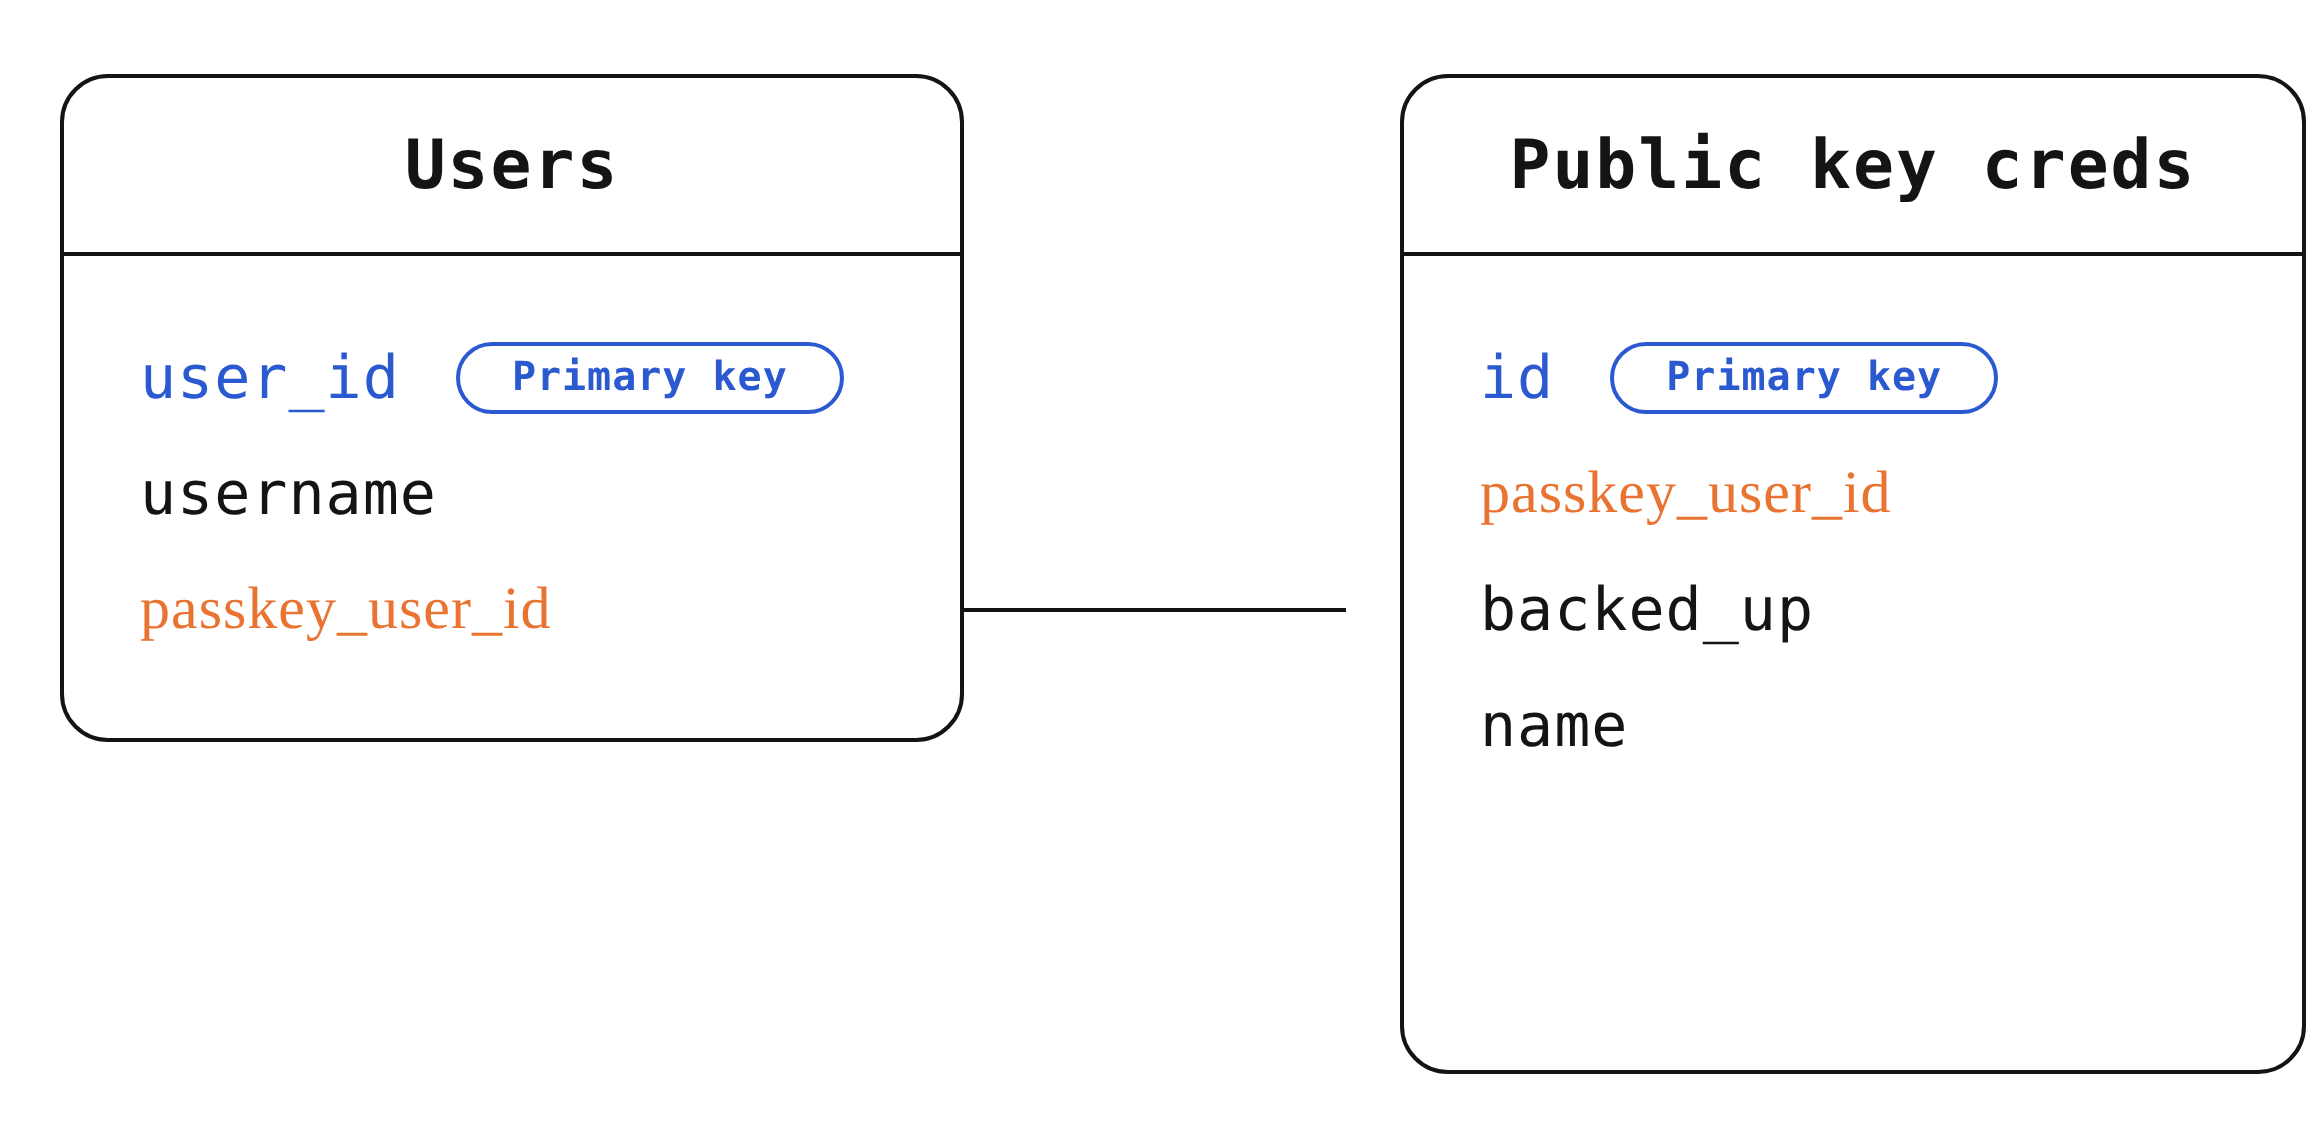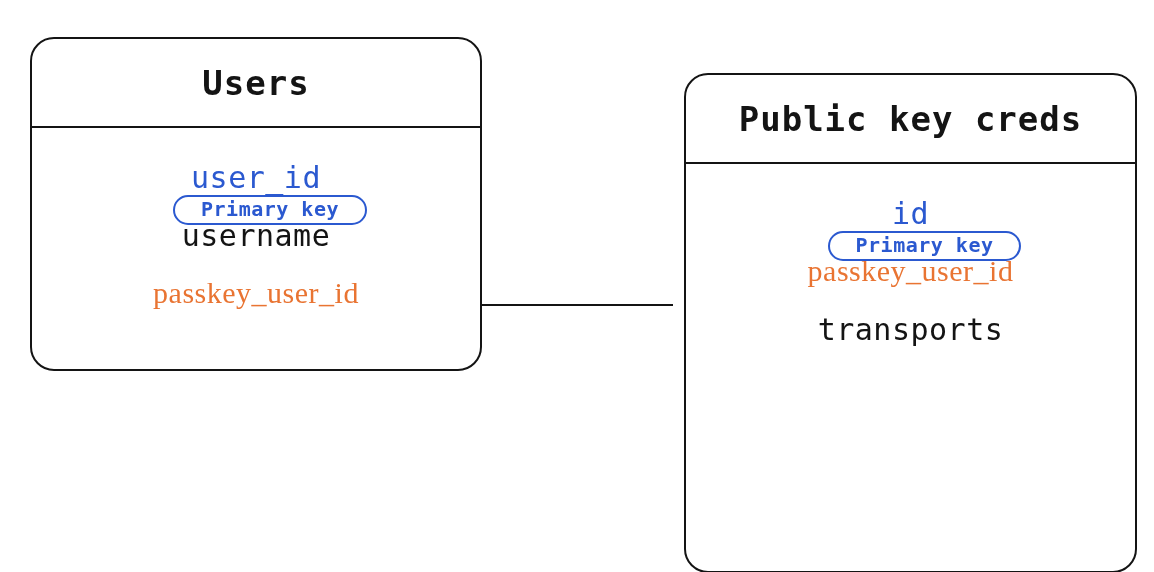--- a/index.html
+++ b/index.html
@@ -23,21 +23,21 @@
   }
   .table-box {
     position: absolute;
     background: var(--bg);
     border: 2px solid var(--line);
     border-radius: 24px;
     display: flex;
     flex-direction: column;
   }
   .users-box  { left: 30px;  top: 37px; width: 452px; height: 334px; }
-  .creds-box  { left: 684px; top: 37px; width: 453px; height: 500px; margin-top: 36px; }
+  .creds-box  { left: 700px; top: 37px; width: 453px; height: 500px; }
   .table-header {
     height: 89px;
     flex: 0 0 89px;
     border-bottom: 2px solid var(--line);
     display: flex;
     align-items: center;
     justify-content: center;
     text-align: center;
   }
   .table-title {
@@ -46,33 +46,32 @@
     letter-spacing: 1px;
     white-space: nowrap;
   }
   .table-body {
     padding: 32px 38px 0 38px;
   }
   .field-row {
     height: 58px;
     display: flex;
     align-items: center;
-    flex-direction: column;
   }
   .field-name {
     font-size: 30px;
     letter-spacing: 0.5px;
     white-space: nowrap;
   }
   .field-name.black  { color: var(--line); text-align: right; }
   .field-name.blue   { color: var(--field-blue); }
   .field-name.orange { color: var(--field-orange); font-family: Liberation Serif, serif; }
   .badge {
     margin-left: 28px;
-    height: 52px;
+    height: 36px;
     display: inline-flex;
     align-items: center;
     padding: 0 26px 2px 26px;
     border: 2px solid var(--field-blue);
     border-radius: 999px;
     color: var(--field-blue);
     font-size: 20px;
     font-weight: bold;
     letter-spacing: 0.5px;
     white-space: nowrap;
@@ -115,20 +114,23 @@
     </div>
     <div class="table-body">
         <div class="field-row">
           <span class="field-name blue">id</span>
           <span class="badge">Primary key</span>
         </div>
         <div class="field-row">
           <span class="field-name orange">passkey_user_id</span>
         </div>
         <div class="field-row">
-          <span class="field-name black">transports</span>
+          <span class="field-name black">backed_up</span>
+        </div>
+        <div class="field-row">
+          <span class="field-name black">name</span>
         </div>
       </div>
   </div>
 
   <div class="connector"></div>
 
 </div>
 
 </body></html>

